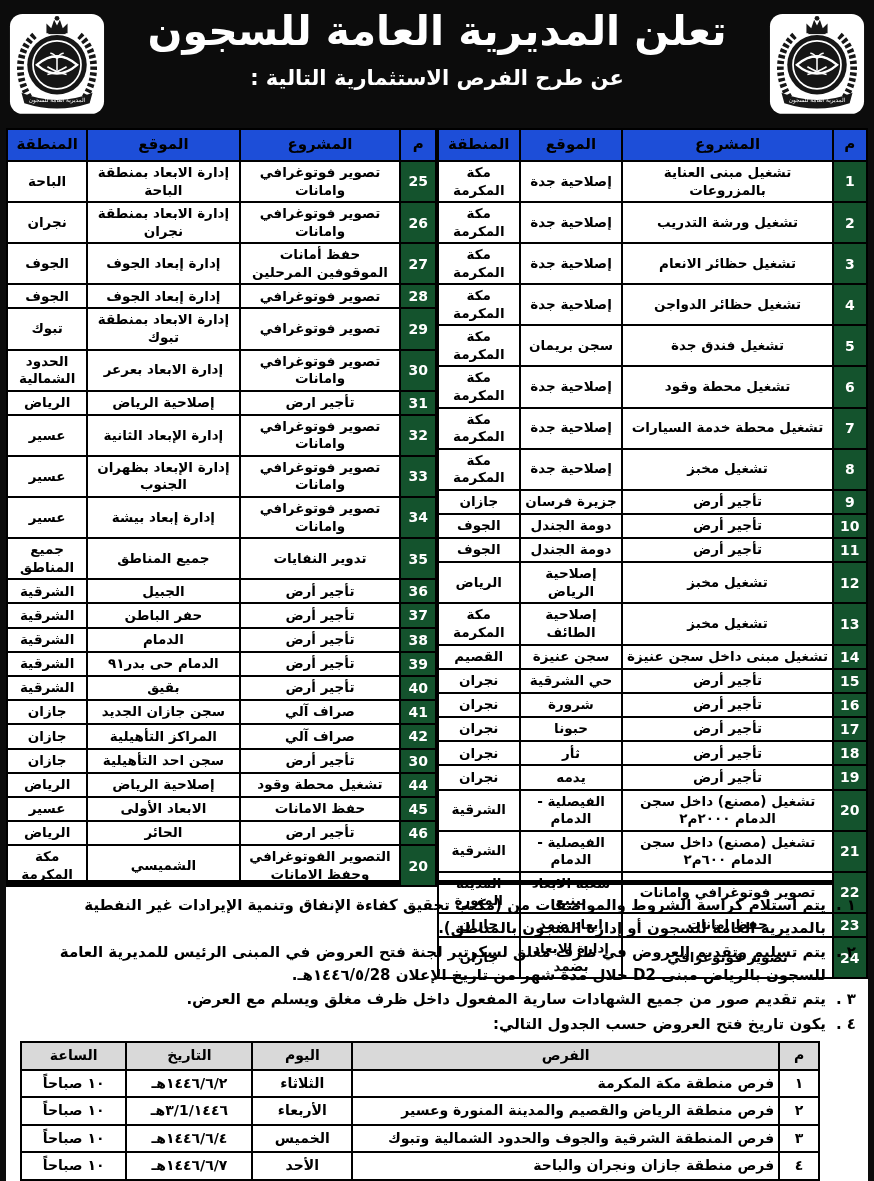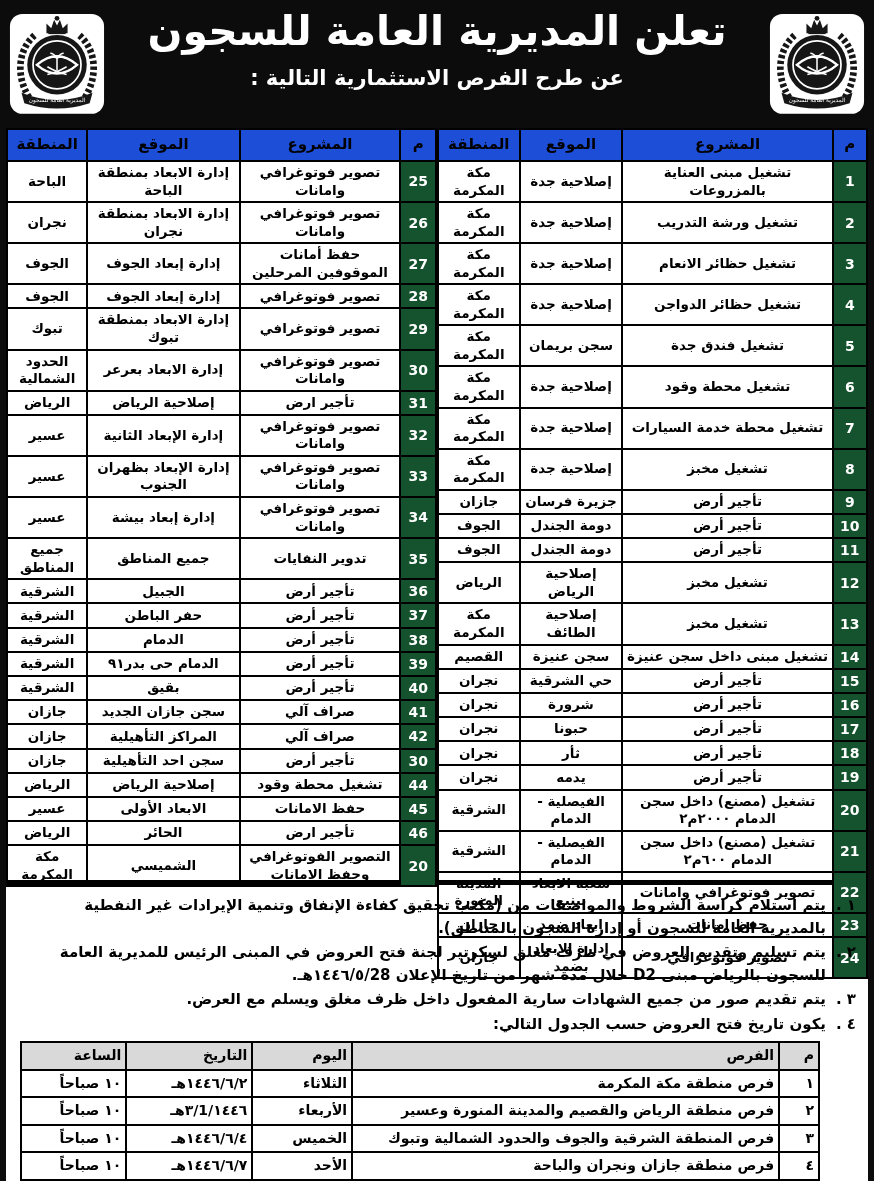--- a/index.html
+++ b/index.html
@@ -38,21 +38,21 @@
   
   .notes { padding:9px 12px 2px 12px; background:#fff; }
   .note { display:flex; font-weight:bold; font-size:15px; color:#000; line-height:1.5; margin-bottom:2px; }
   .note .n { flex:none; width:30px; }
   .note .t { flex:1; }
 
   
   .sched-wrap { padding:2px 48px 5px 14px; background:#fff; }
   table.sched { width:100%; border-collapse:collapse; table-layout:fixed; }
   .sched th, .sched td {
-    border:2px solid #000; font-weight:bold; color:#000; text-align:right;
+    border:2px solid #000; font-weight:bold; color:#000; text-align:center;
     vertical-align:middle; font-size:14px; padding:4px 4px; line-height:1.25;
   }
   .sched th { background:#d9d9d9; }
   .sched td.opp { text-align:right; }
   .s-num{width:5%;} .s-opp{width:53.5%;} .s-day{width:12.5%;} .s-date{width:15.8%;} .s-time{width:13.2%;}
 </style>
 </head>
 <body>
 
 <div class="page">

